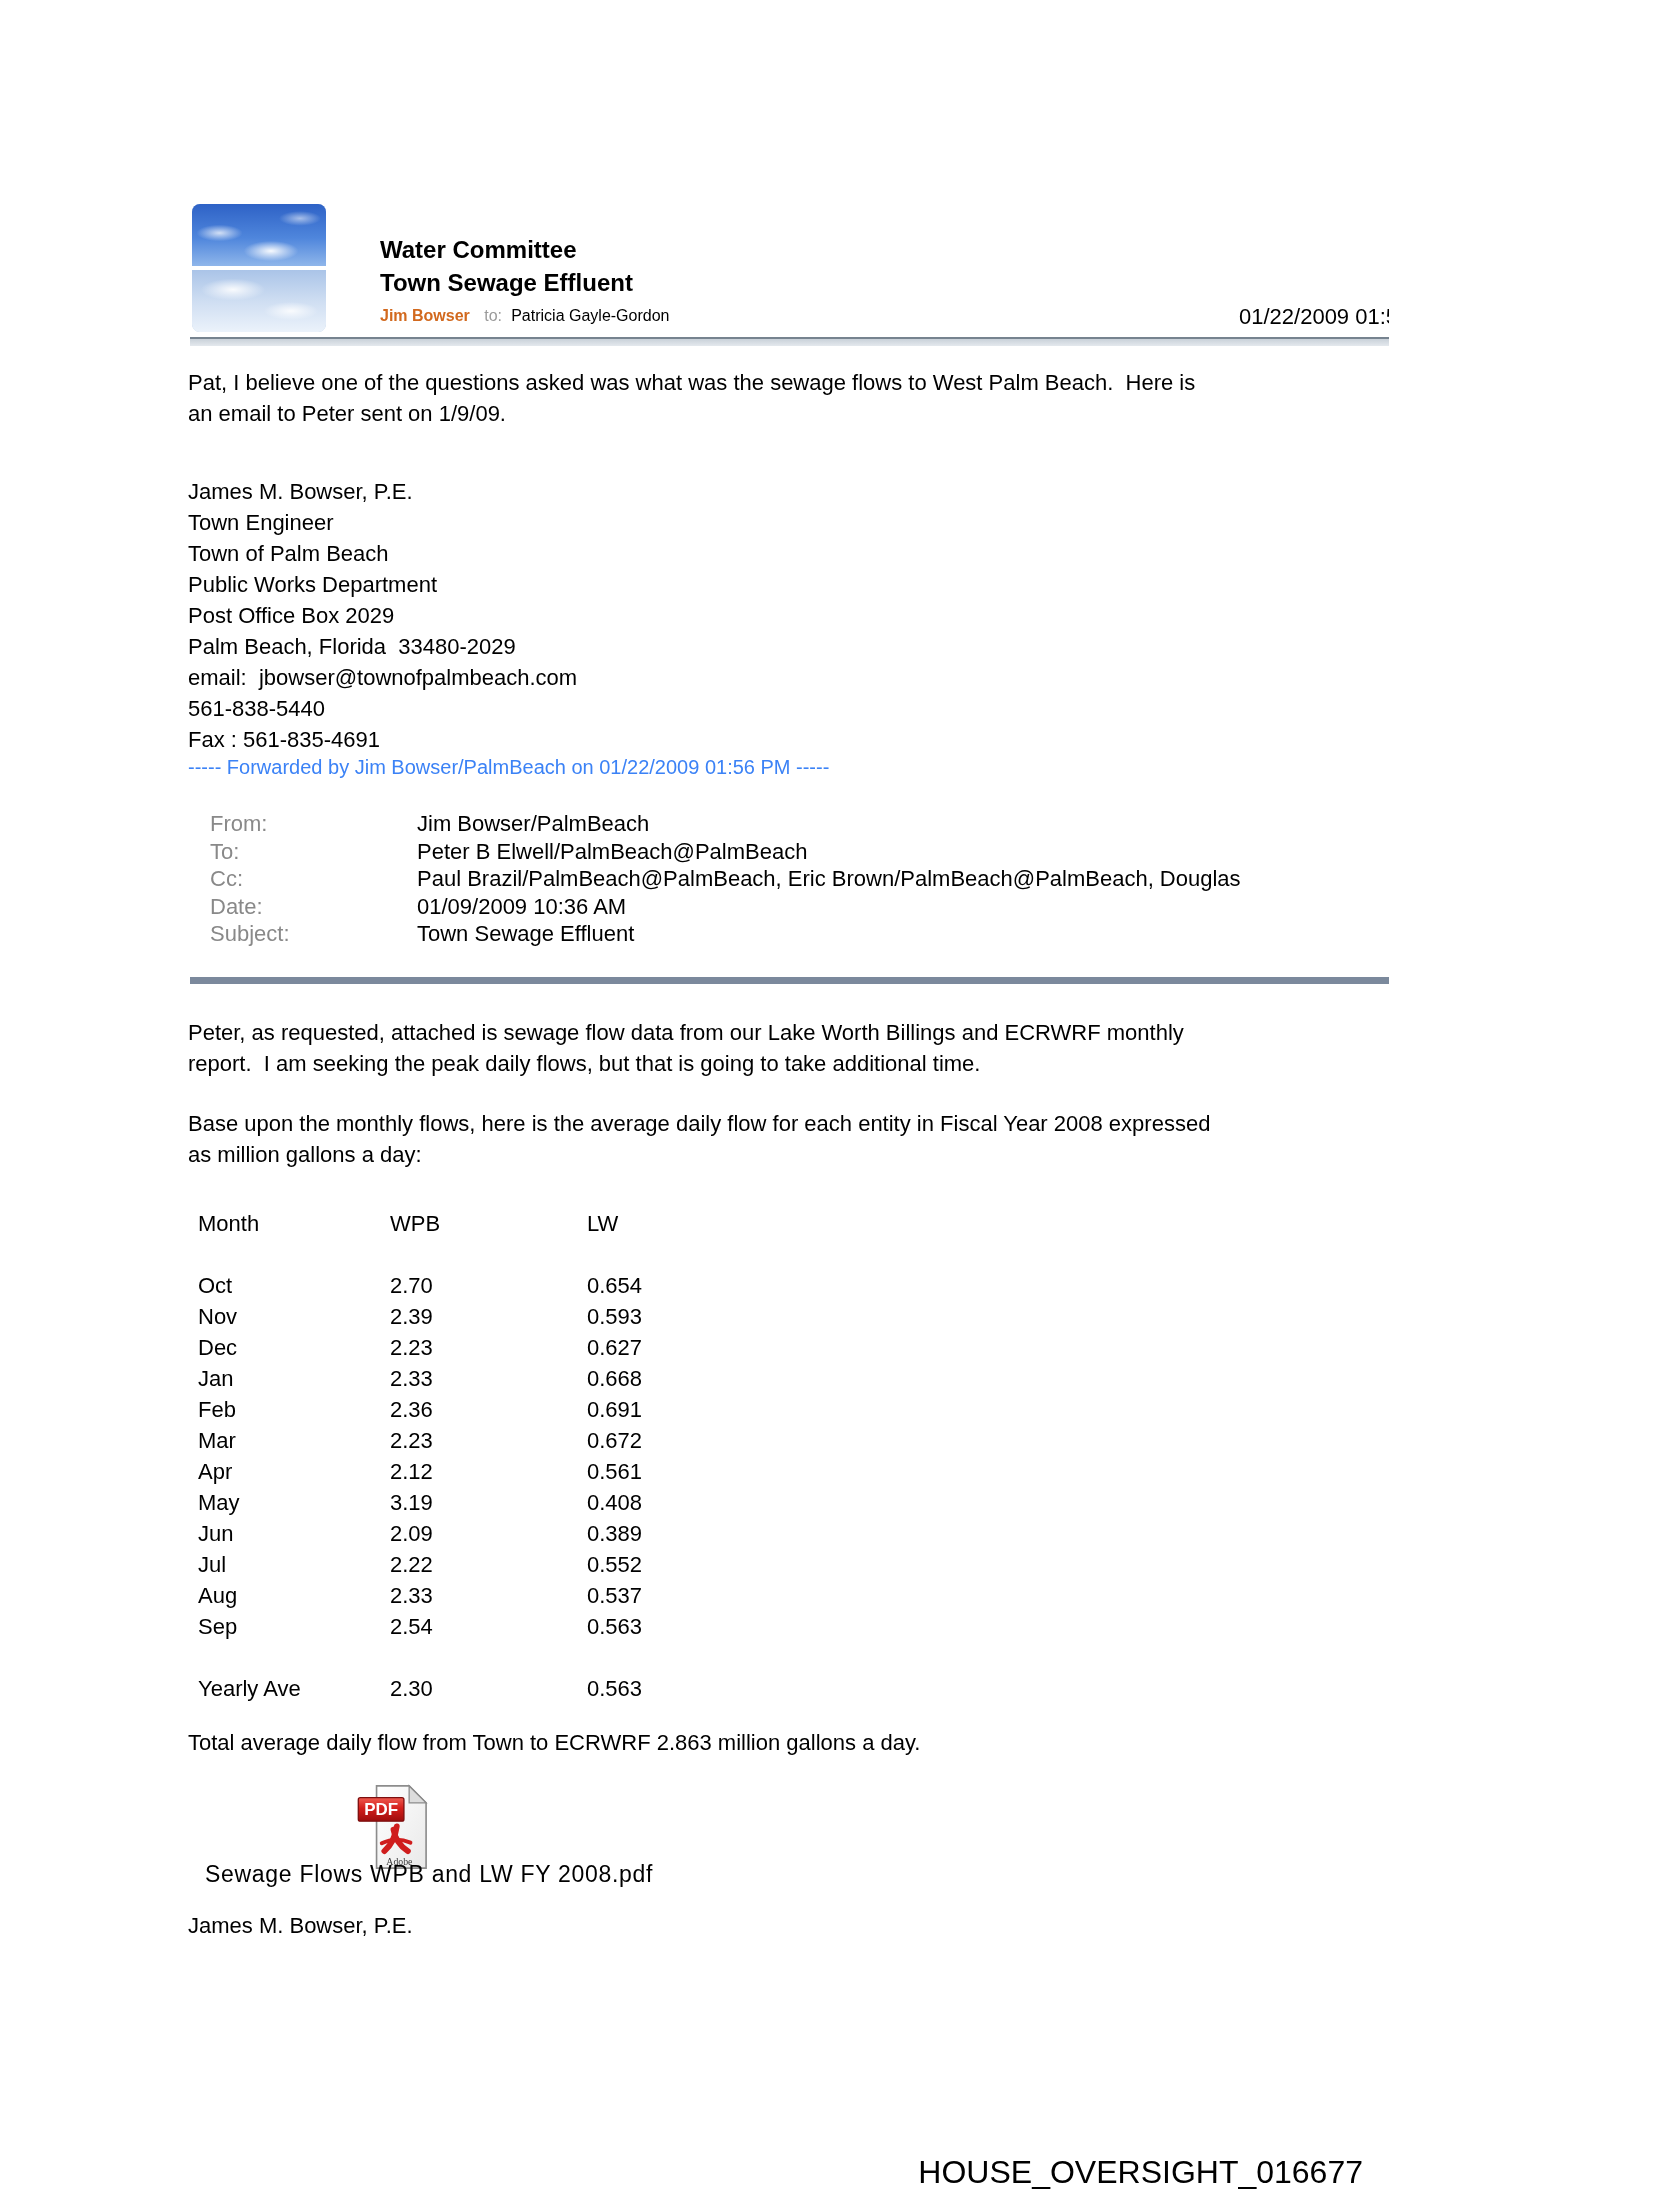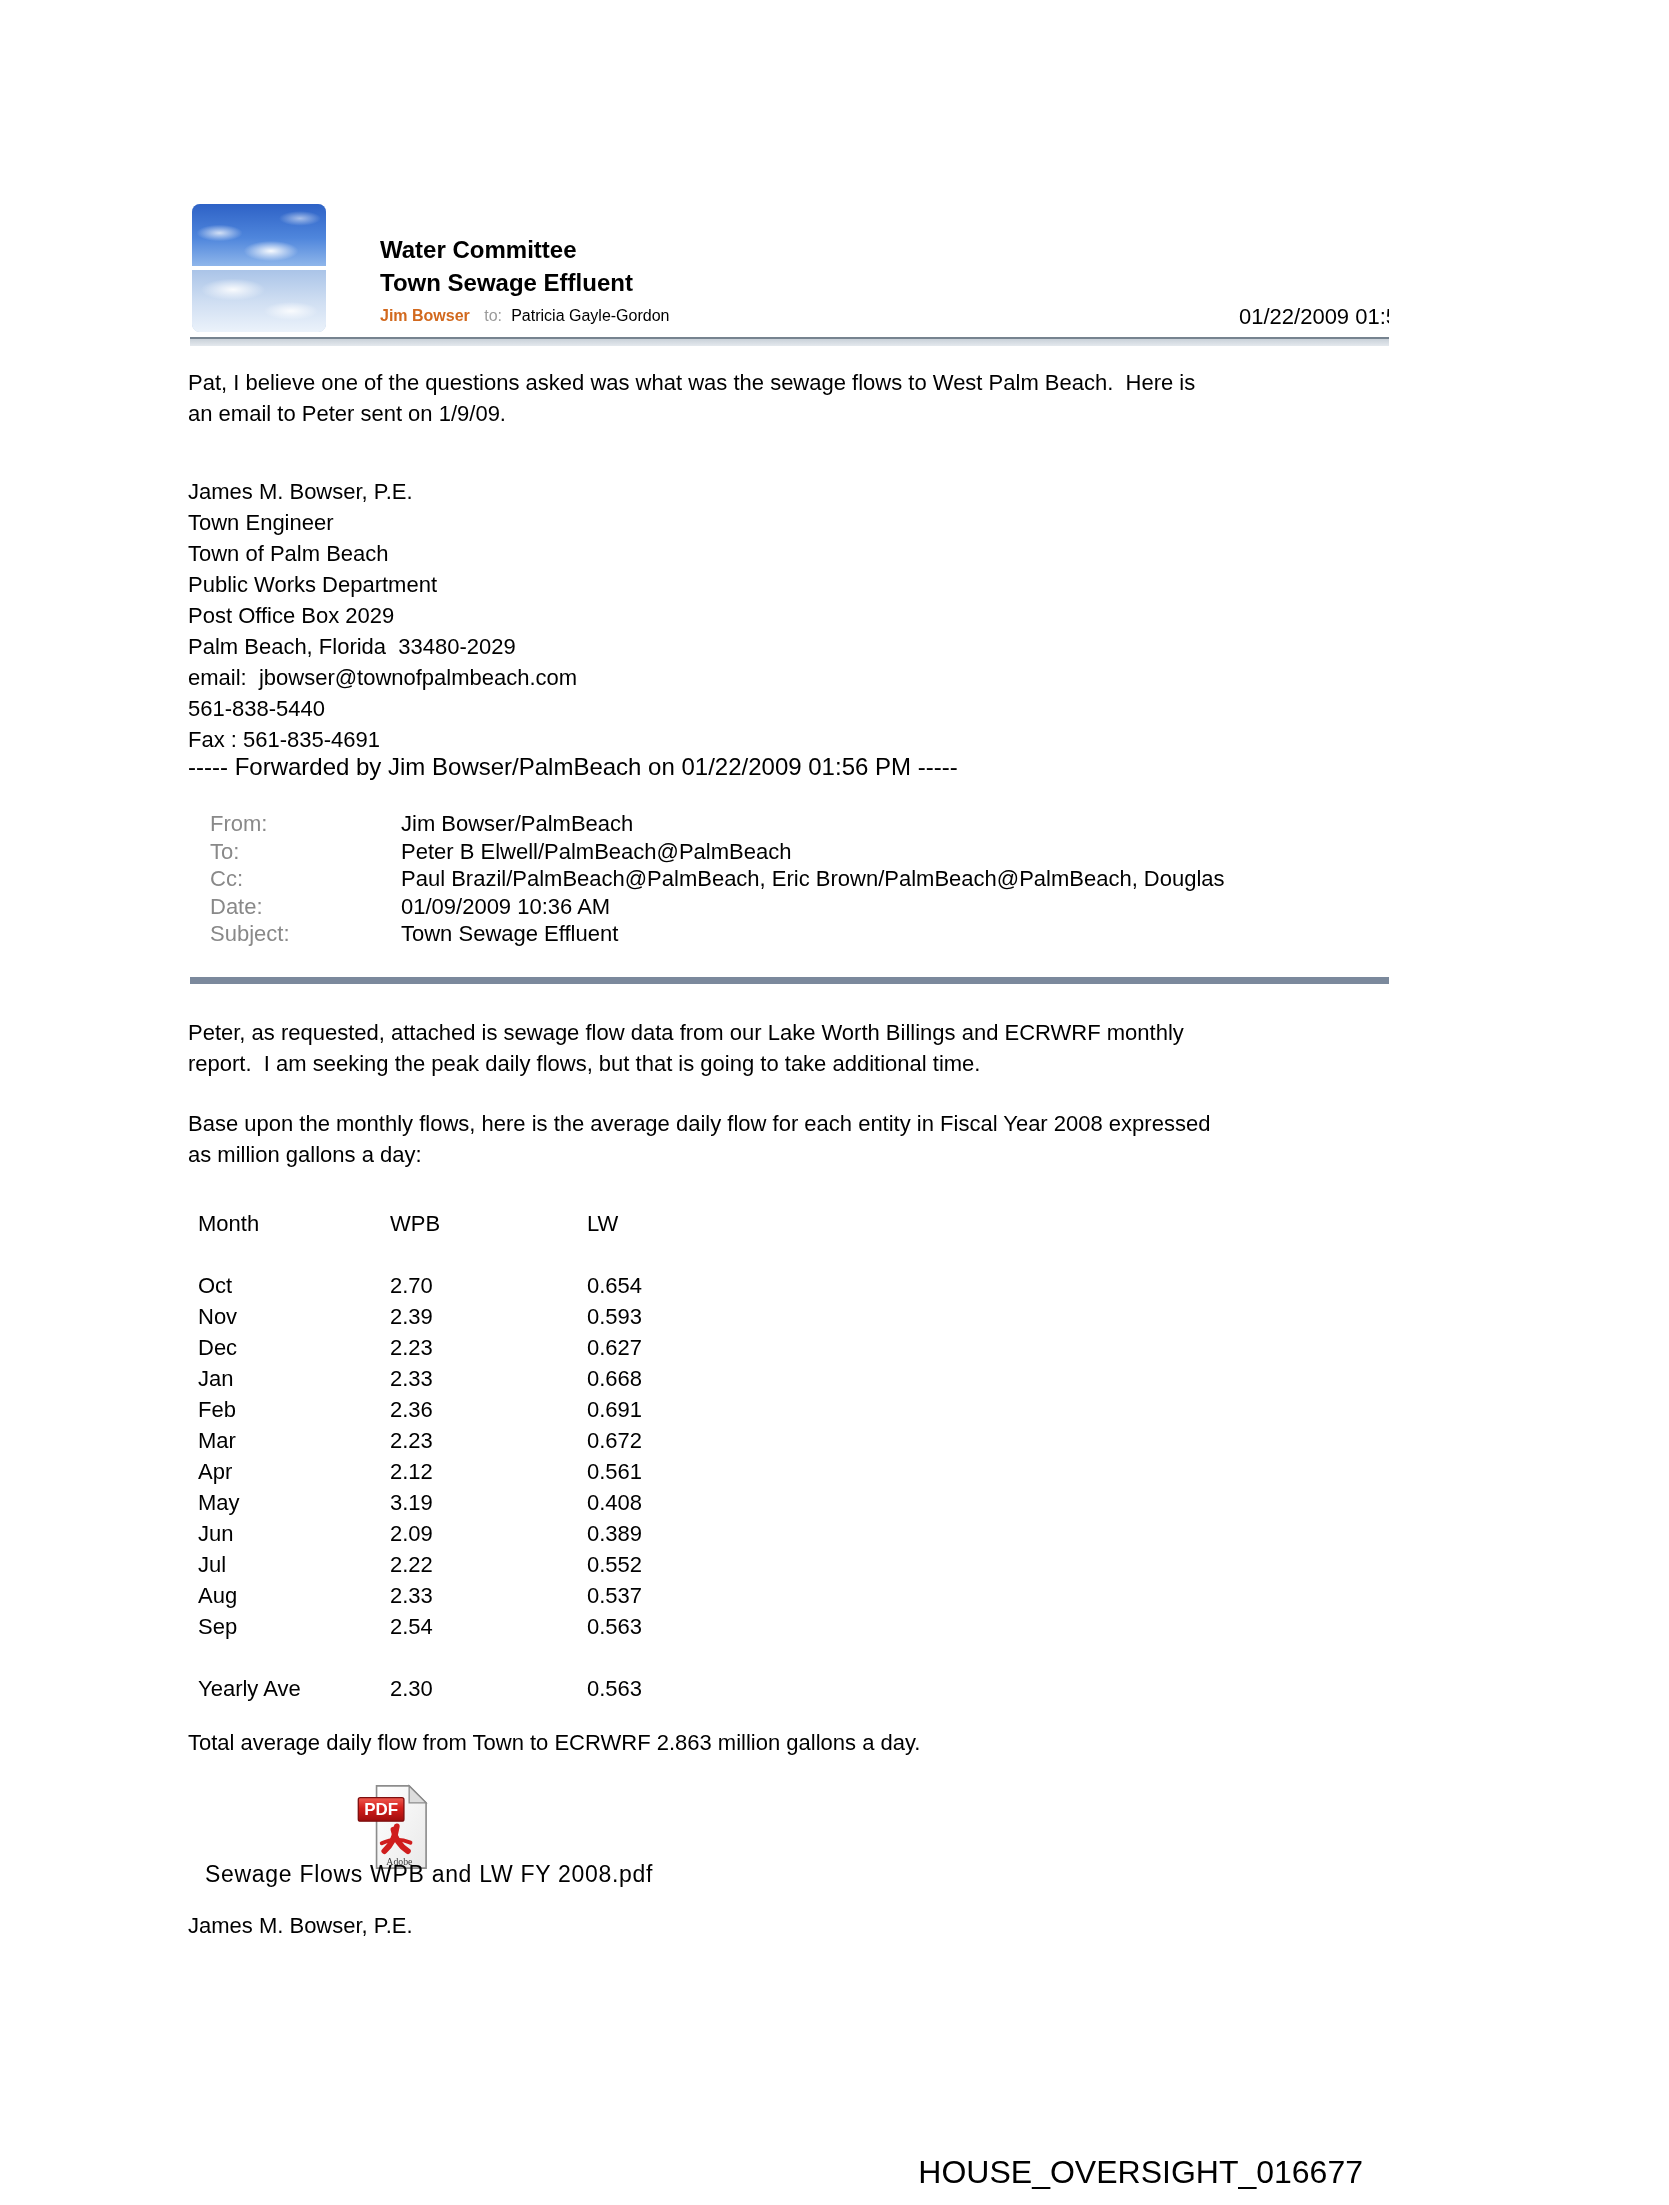--- a/index.html
+++ b/index.html
@@ -31,27 +31,27 @@
 
   
   .divider1{position:absolute;left:190px;right:0;top:337px;height:8.5px;
             background:linear-gradient(180deg,#76838f 0,#76838f 2px,#c9d1d9 2px,#e2e7ec 8.5px);}
   .divider2{position:absolute;left:190px;right:0;top:977px;height:6.5px;background:#7b899c;}
 
   
   .para{position:absolute;left:188px;font-size:22px;line-height:31px;}
   .intro{top:367px;}
   .signature{top:476px;}
-  .forwarded{position:absolute;left:188px;top:754px;font-size:24px;line-height:26px;color:#000000;white-space:pre;}
+  .forwarded{position:absolute;left:188px;top:754px;font-size:20px;line-height:26px;color:#3b82f6;white-space:pre;}
 
   
   .fields{position:absolute;left:210px;top:810px;font-size:22px;line-height:27.5px;}
   .frow{display:flex;}
   .flabel{width:191px;color:#898989;flex:0 0 191px;}
-  .fvalue{color:#000;}
+  .fvalue{color:#000;margin-left:16px;}
 
   
   .flow-table{position:absolute;left:198px;top:1208px;font-size:22px;line-height:31px;}
   .trow{display:grid;grid-template-columns:192px 197px auto;}
   .trow.spacer{height:31px;}
 
   .total-line{position:absolute;left:188px;top:1727px;font-size:22px;line-height:31px;white-space:pre;}
 
   
   .attachment{position:absolute;left:205px;top:1782px;cursor:pointer;}

